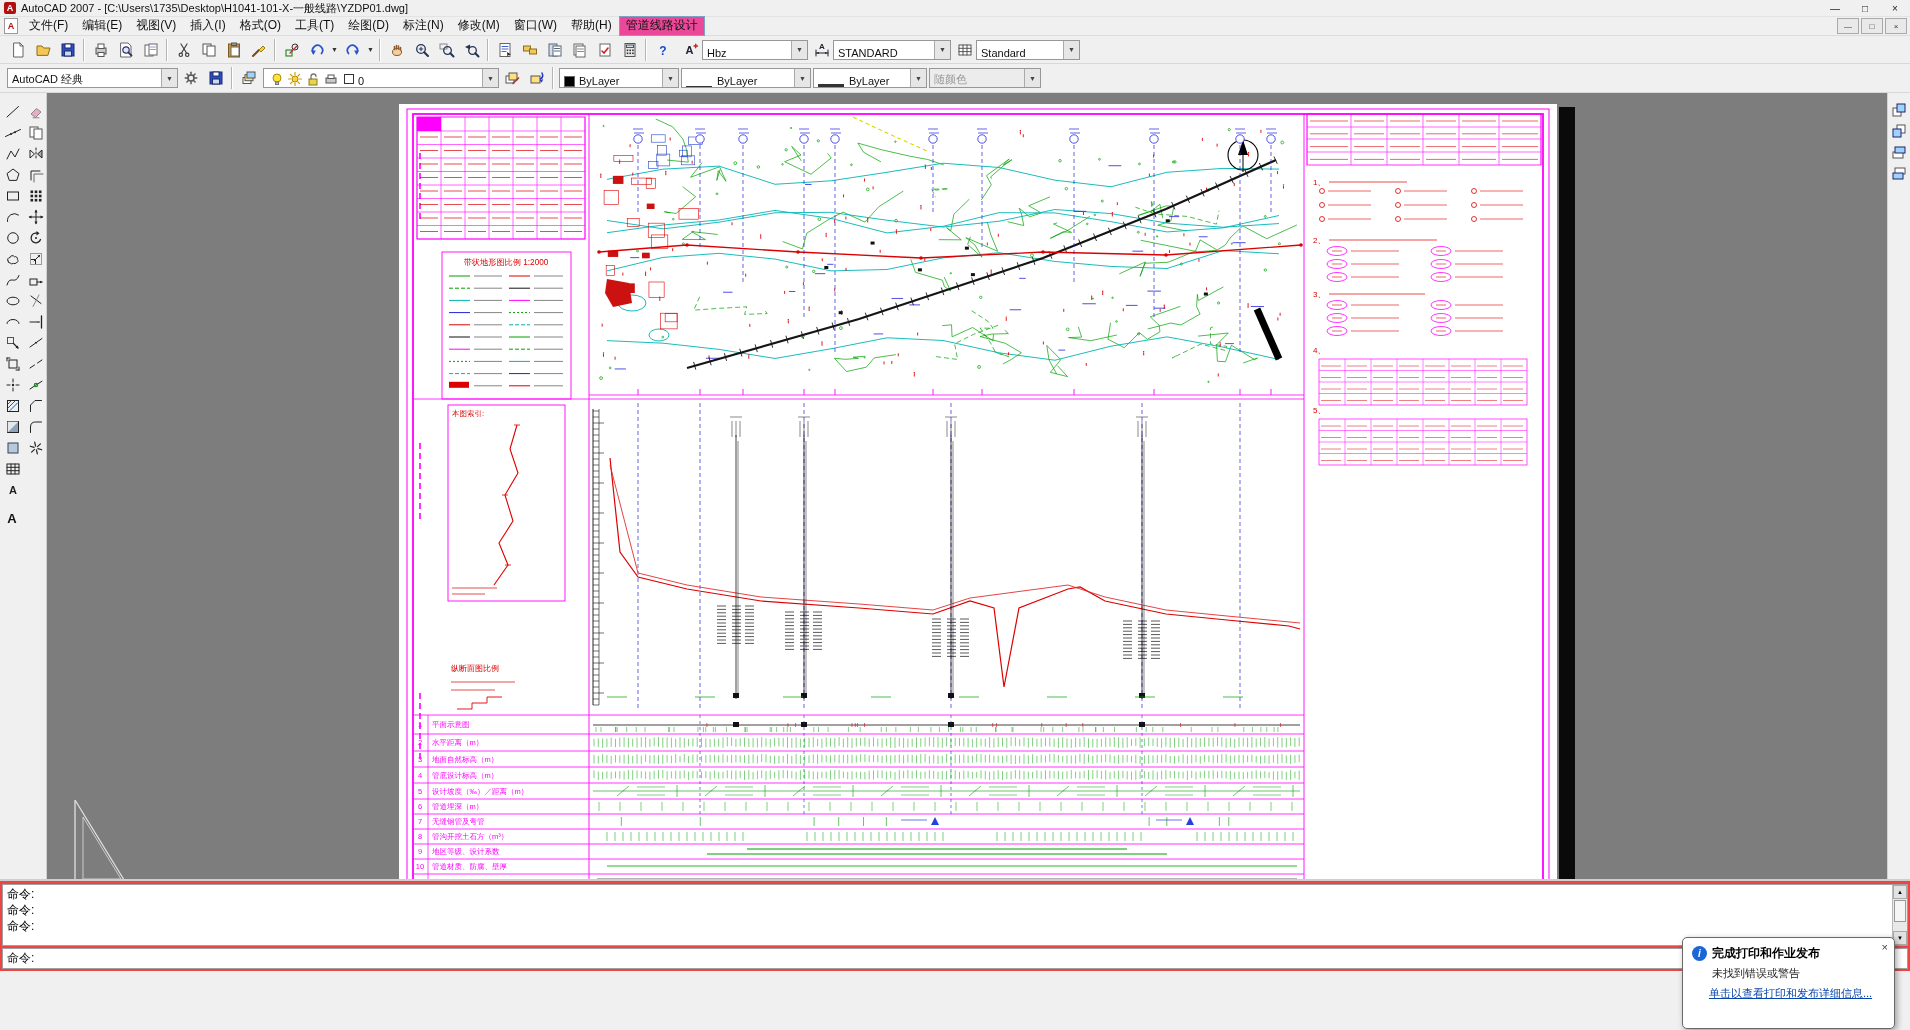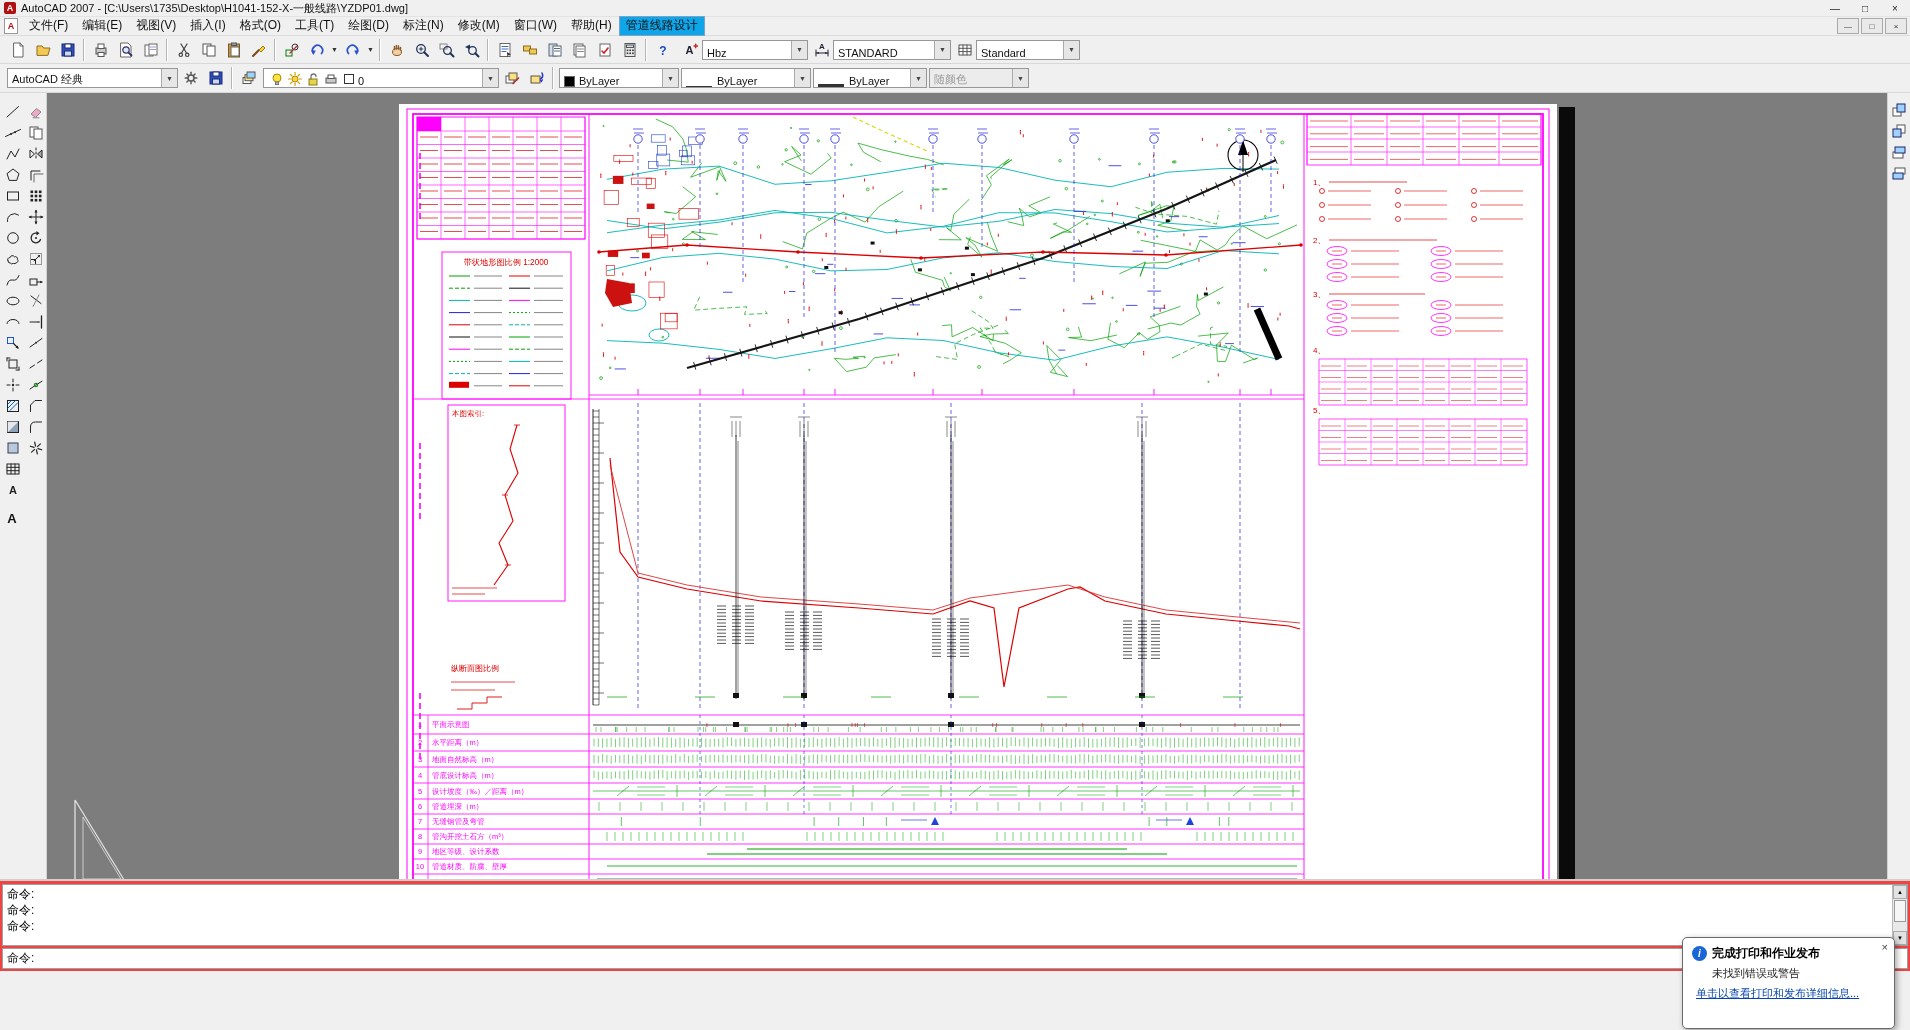--- a/index.html
+++ b/index.html
@@ -12,21 +12,21 @@
            display:flex;align-items:center;justify-content:center;border-radius:2px;flex:0 0 12px;}
   .win-controls{margin-left:auto;display:flex;height:100%;}
   .winbtn{width:30px;height:100%;display:flex;align-items:center;justify-content:center;font-size:10px;color:#222;}
   
   #menubar{position:absolute;left:0;top:17px;width:1910px;height:19px;background:#f0f0f0;display:flex;
            align-items:center;font-size:12px;border-bottom:1px solid #dcdcdc;box-sizing:border-box;}
   .doc-ico{width:12px;height:14px;margin:0 4px 0 4px;background:#fff;border:1px solid #999;color:#b01010;
            font-size:9px;font-weight:bold;display:flex;align-items:center;justify-content:center;flex:0 0 12px;}
   #menu-items{display:flex;align-items:center;}
   .menu-item{padding:1px 7px 2px;white-space:nowrap;}
-  .menu-item.active{background:#0ea5e9;border:1px solid #7da2c4;padding:0 6px 1px;}
+  .menu-item.active{background:#ec4899;border:1px solid #7da2c4;padding:0 6px 1px;}
   .child-controls{margin-left:auto;display:flex;margin-right:3px;}
   .childbtn{width:20px;height:14px;border:1px solid #aaa;background:#e9e9e9;margin-left:2px;
             display:flex;align-items:center;justify-content:center;font-size:8px;color:#333;}
   
   .toolbar{position:absolute;left:0;width:1910px;background:#f0f0f0;display:flex;align-items:center;
            box-sizing:border-box;border-bottom:1px solid #d8d8d8;}
   #row1{top:36px;height:28px;padding-left:5px;}
   #row2{top:64px;height:29px;padding-left:5px;}
   #tb1{display:flex;align-items:center;}
   .tool-btn{width:23px;height:23px;display:flex;align-items:center;justify-content:center;border:1px solid transparent;border-radius:2px;}
@@ -82,28 +82,28 @@
   #status-strip{position:absolute;left:0;top:1022px;width:1910px;height:8px;background:#f0f0f0;}
   
   #notif{position:absolute;left:1682px;top:937px;width:213px;height:92px;background:#fff;border:1px solid #6a6a6a;
          border-radius:5px;box-shadow:2px 2px 6px rgba(0,0,0,.35);z-index:60;font-size:11px;box-sizing:border-box;
          padding:7px 9px;}
   .notif-close{position:absolute;right:6px;top:3px;font-size:11px;color:#444;}
   .notif-head{display:flex;align-items:center;gap:5px;font-size:12px;font-weight:bold;color:#000;margin-bottom:4px;}
   .info-ico{width:15px;height:15px;border-radius:50%;background:#1a66d6;color:#fff;font-size:10px;font-weight:bold;
             display:flex;align-items:center;justify-content:center;font-style:italic;flex:0 0 15px;}
   .notif-body{color:#222;margin:0 0 5px 20px;font-family:Liberation Mono, monospace;}
-  .notif-link{color:#0645ad;text-decoration:underline;margin-left:4px;display:block;}
+  .notif-link{color:#0645ad;text-decoration:underline;margin-left:4px;display:block;text-align:center;}
 </style>
 </head>
 <body>
 
 <div id="titlebar">
   <span class="app-ico">A</span>
-  <span>AutoCAD 2007 - [C:\Users\1735\Desktop\H1041-152-X-一般线路\YZDP01.dwg]</span>
+  <span>AutoCAD 2007 - [C:\Users\1735\Desktop\H1041-101-X-一般线路\YZDP01.dwg]</span>
   <div class="win-controls">
     <div class="winbtn">—</div>
     <div class="winbtn">□</div>
     <div class="winbtn">×</div>
   </div>
 </div>
 
 <div id="menubar">
   <span class="doc-ico">A</span>
   <div id="menu-items">
@@ -445,21 +445,21 @@
   <div class="combo" style="width:130px">
     <span class="lt-sample"></span>
     <span>ByLayer</span>
     <span class="arr">▼</span>
   </div>
   <div class="combo" style="width:114px">
     <span class="lw-sample"></span>
     <span>ByLayer</span>
     <span class="arr">▼</span>
   </div>
-  <div class="combo disabled" style="width:100px">
+  <div class="combo disabled" style="width:112px">
     <span>随颜色</span>
     <span class="arr">▼</span>
   </div>
 </div>
 
 <div id="left-palette">
   <div class="pal-col" id="draw-col">
       <div class="pal-btn">
         <svg width="16" height="16" viewBox="0 0 16 16">
           <line x1="2" y1="13" x2="13.5" y2="2.5" stroke="#222" stroke-width="1" stroke-linecap="round"></line>

